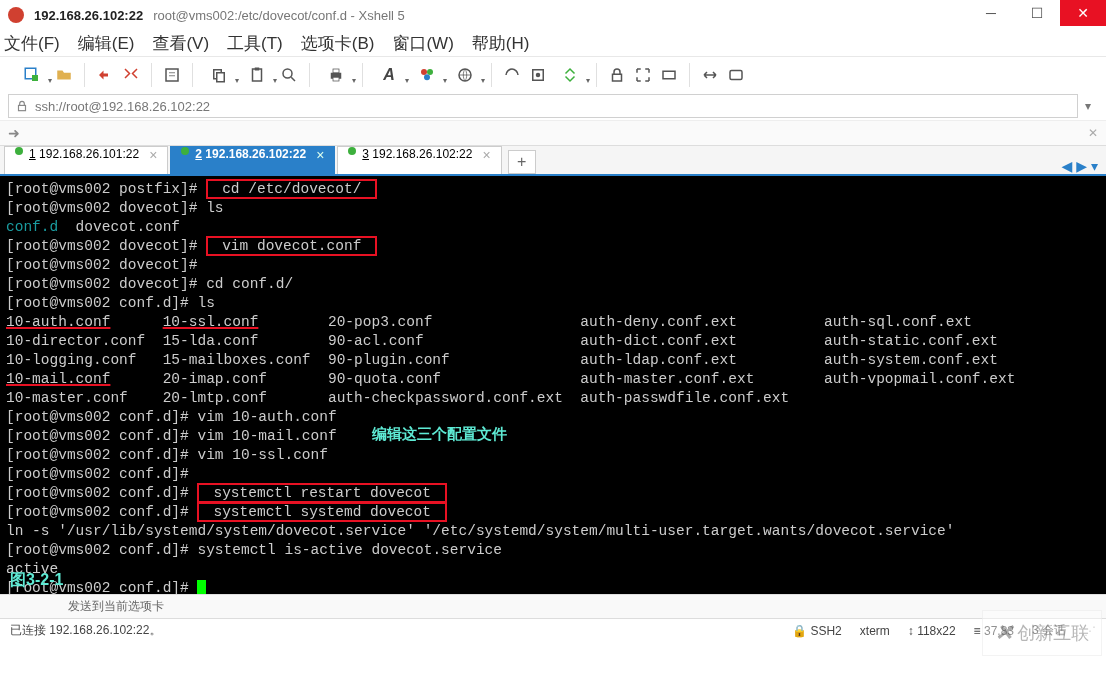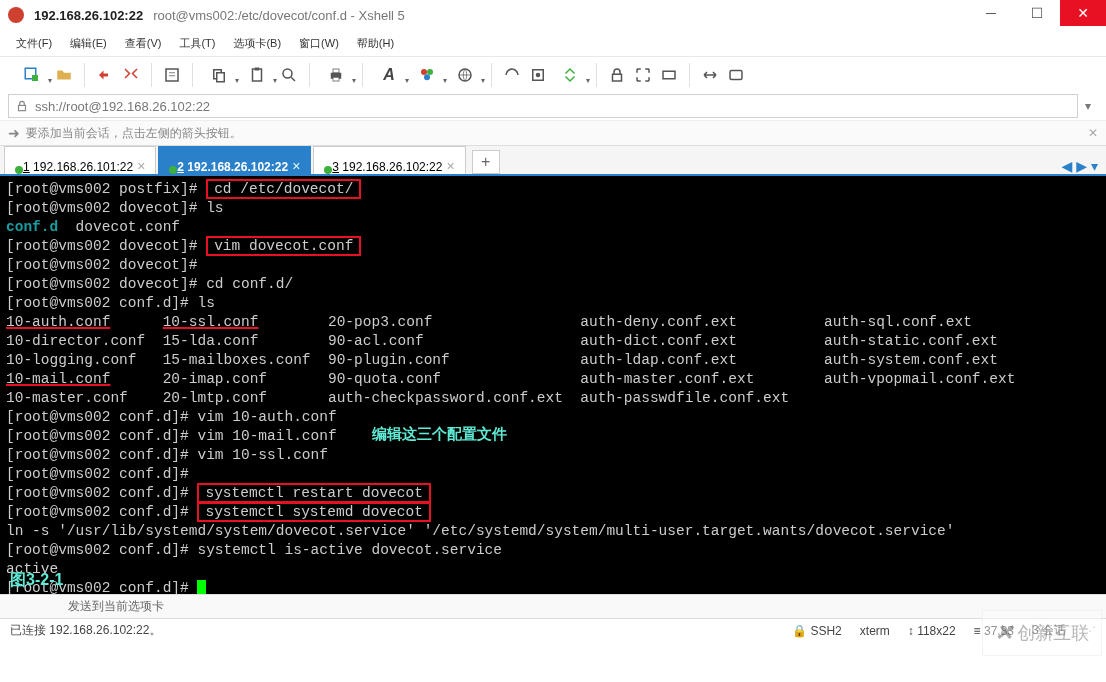--- a/index.html
+++ b/index.html
@@ -4,47 +4,47 @@
 <style>
 * { margin: 0; padding: 0; box-sizing: border-box; }
 body { font-family: "Microsoft YaHei", Arial, sans-serif; font-size: 12px; background: #fff; width: 1106px; height: 682px; overflow: hidden; position: relative; }
 .titlebar { height: 30px; background: #fff; display: flex; align-items: center; padding-left: 8px; }
 .app-icon { width: 16px; height: 16px; background: #d04030; border-radius: 50%; margin-right: 10px; }
 .title-ip { font-weight: bold; color: #222; font-size: 13px; }
 .title-path { color: #777; font-size: 13px; margin-left: 10px; }
 .win-controls { position: absolute; right: 0; top: 0; display: flex; }
 .win-btn { width: 46px; height: 26px; display: flex; align-items: center; justify-content: center; font-size: 14px; color: #555; }
 .win-close { background: #e81123; color: #fff; }
-.menubar { height: 26px; display: flex; align-items: center; padding-left: 16px; gap: 18px; color: #333; font-size: 11px; }
+.menubar { height: 26px; display: flex; align-items: center; padding-left: 4px; gap: 18px; color: #333; font-size: 17px; }
 .toolbar { height: 36px; display: flex; align-items: center; padding-left: 14px; gap: 4px; border-top: 1px solid #e8e8e8; }
 .tool-group { display: flex; align-items: center; gap: 2px; padding-right: 8px; margin-right: 4px; border-right: 1px solid #e0e0e0; }
 .tool-group:last-child { border-right: none; }
 .tool-btn { width: 24px; height: 24px; display: flex; align-items: center; justify-content: center; color: #444; position: relative; }
 .tool-btn.wide { width: 36px; }
 .tool-dd::after { content: "▾"; font-size: 8px; position: absolute; right: -2px; bottom: 2px; color: #666; }
 .addressbar { height: 28px; display: flex; align-items: center; padding: 2px 8px; }
 .addr-inner { flex: 1; border: 1px solid #d0d0d0; height: 24px; display: flex; align-items: center; padding: 0 6px; }
 .lock-icon { width: 14px; height: 14px; margin-right: 6px; }
 .addr-text { color: #777; font-size: 13px; }
 .addr-dd { width: 20px; text-align: center; color: #777; }
 .hint-bar { height: 26px; display: flex; align-items: center; padding-left: 8px; background: #fafafa; border-top: 1px solid #eee; border-bottom: 1px solid #ddd; color: #888; font-size: 12px; gap: 6px; }
 .arrow-icon { font-size: 14px; color: #888; }
 .tabs-bar { height: 30px; background: #f5f5f5; display: flex; align-items: flex-end; padding-left: 4px; border-bottom: 2px solid #2a80c9; }
-.tab { display: flex; align-items: flex-end; height: 28px; padding: 0 10px; border: 1px solid #ccc; border-bottom: none; background: #fff; margin-right: 2px; font-size: 12px; }
+.tab { display: flex; align-items: flex-start; height: 28px; padding: 0 10px; gap: 6px; border: 1px solid #ccc; border-bottom: none; background: #fff; margin-right: 2px; font-size: 12px; }
 .tab.active { background: #2a80c9; color: #fff; border-color: #2a80c9; }
 .tab .dot { width: 8px; height: 8px; border-radius: 50%; background: #3db03d; }
 .tab .tab-close { font-size: 14px; color: #aaa; margin-left: 4px; }
 .tab.active .tab-close { color: #dfe; }
 .tab u { text-decoration: underline; }
 .tab-plus { width: 28px; height: 24px; border: 1px solid #ccc; display: flex; align-items: center; justify-content: center; margin-left: 4px; background: #fff; font-size: 16px; color: #666; }
 .tab-nav { margin-left: auto; padding-right: 8px; color: #2a80c9; font-size: 14px; display: flex; gap: 4px; align-items: center; }
 .terminal { background: #000; color: #ccc; font-family: "Consolas", "Courier New", monospace; font-size: 14.5px; line-height: 19px; padding: 4px 6px; height: 418px; white-space: pre; position: relative; overflow: hidden; }
 .terminal .p { color: #ccc; }
-.terminal .teal { color: #1a9ca0; font-weight: bold; }
-.hl { border: 2px solid #e81123; padding: 0 6px; background: #000; }
+.terminal .teal { color: #1a9ca0; font-weight: normal; }
+.hl { border: 2px solid #e81123; padding: 0 14px; background: #000; }
 .ul-red { text-decoration: underline; text-decoration-color: #e81123; text-decoration-thickness: 2px; }
 .anno { color: #5eead4; font-weight: bold; position: absolute; font-family: "Microsoft YaHei", sans-serif; font-size: 15px; }
 .cursor { display: inline-block; width: 9px; height: 16px; background: #0f0; vertical-align: middle; }
 .bottombar { height: 24px; background: #f9f9f9; border-top: 1px solid #e0e0e0; display: flex; align-items: center; padding: 1px 8px; color: #666; font-size: 12px; }
 .statusbar { height: 24px; border-top: 1px solid #ddd; display: flex; align-items: center; padding: 0 10px; font-size: 12px; color: #444; gap: 18px; }
 .statusbar .sp { flex: 1; }
 .watermark { position: absolute; right: 4px; bottom: 26px; width: 120px; height: 46px; opacity: 0.7; display: flex; align-items: center; justify-content: center; font-size: 18px; color: #999; font-family: "Microsoft YaHei"; border: 1px solid #eee; background: rgba(255,255,255,0.6); }
 .watermark .wm-x { font-weight: bold; color: #888; font-size: 22px; margin-right: 4px; font-style: italic; }
 svg.ic { width: 18px; height: 18px; }
 </style>
@@ -211,21 +211,20 @@
           <path d="M8 11V8a4 4 0 018 0v3" fill="none" stroke="#888" stroke-width="2"></path>
         </svg></span>
     <span class="addr-text">ssh://root@192.168.26.102:22</span>
     <span style="flex:1"></span>
   </div>
   <span class="addr-dd">▾</span>
 </div>
 
 <div class="hint-bar">
   <span class="arrow-icon">➜</span>
-  <span>要添加当前会话，点击左侧的箭头按钮。</span>
   <span style="flex:1"></span>
   <span style="padding:0 8px;color:#aaa">✕</span>
 </div>
 
 <div class="tabs-bar">
   <div class="tab">
     <span class="dot"></span>
     <span><u>1</u> <span>192.168.26.101:22</span></span>
     <span class="tab-close">×</span>
   </div>

